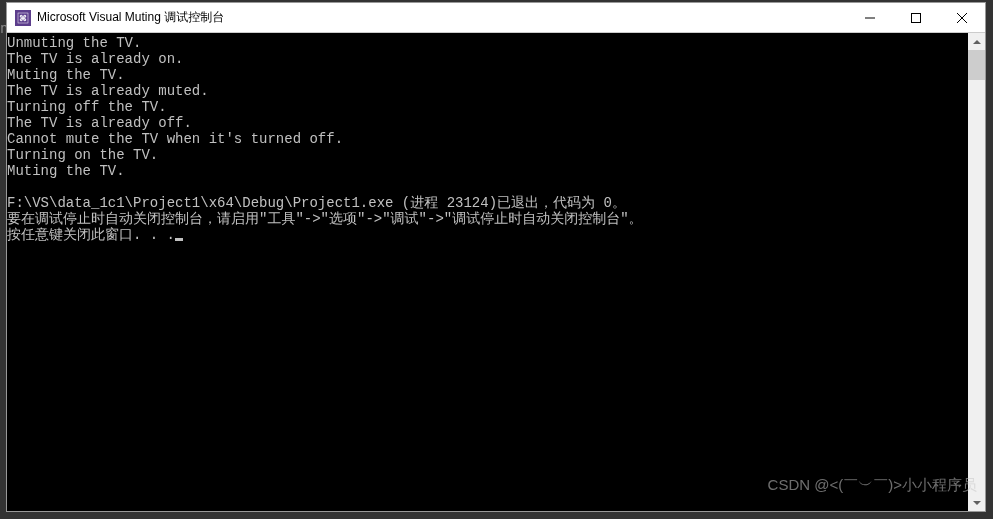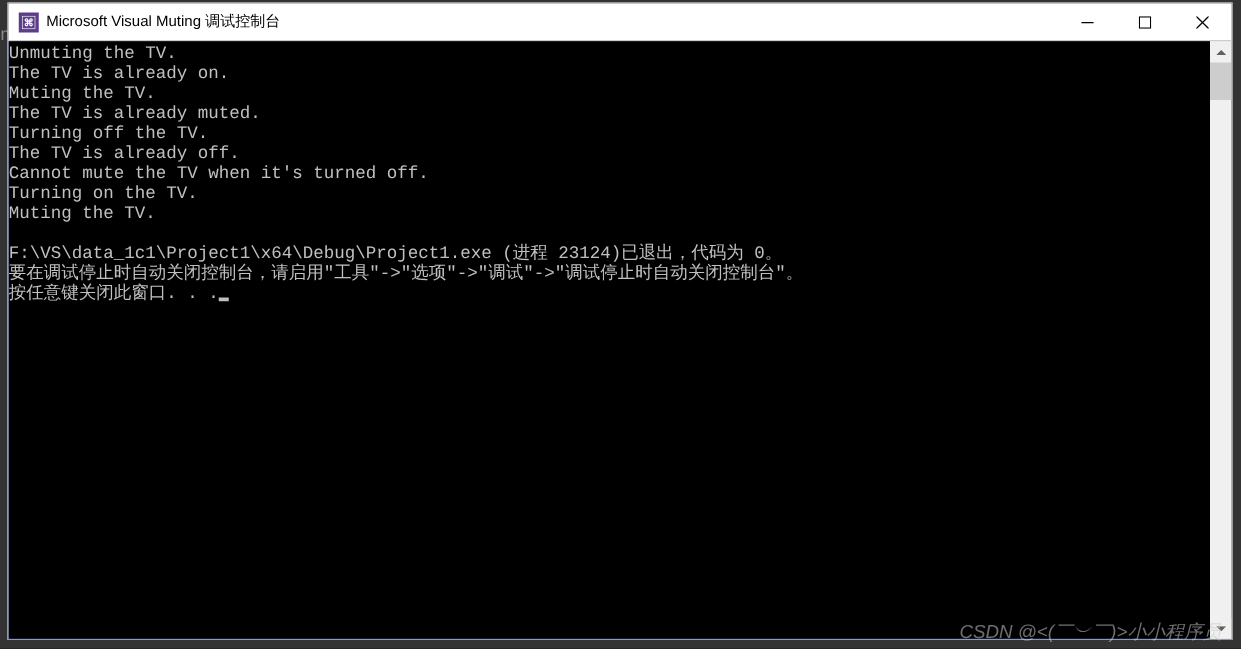--- a/index.html
+++ b/index.html
@@ -61,21 +61,21 @@
       display: flex;
       align-items: center;
       justify-content: center;
       font-size: 11px;
       color: #000;
       cursor: pointer;
     }
     .content-area {
       flex: 1;
       display: flex;
-      background: #1d4ed8;
+      background: #e5e5e5;
       position: relative;
     }
     .console {
       flex: 1;
       background: #000;
       color: #c0c0c0;
       font-family: "NSimSun", "SimSun", "Courier New", monospace;
       font-size: 14px;
       line-height: 16px;
       padding: 2px 0 0 0;
@@ -119,27 +119,26 @@
     }
     .scroll-thumb {
       position: absolute;
       top: 17px;
       width: 17px;
       height: 30px;
       background: #cdcdcd;
     }
     .watermark {
       position: absolute;
-      bottom: 4px;
+      bottom: 24px;
       right: 16px;
       color: rgba(200,200,200,0.55);
       font-size: 15px;
       font-family: "Microsoft YaHei", sans-serif;
       pointer-events: none;
-      font-style: italic;
     }
     .left-edge {
       position: absolute;
       left: 0;
       top: 20px;
       color: #888;
       font-size: 14px;
       font-family: monospace;
     }
   </style>

